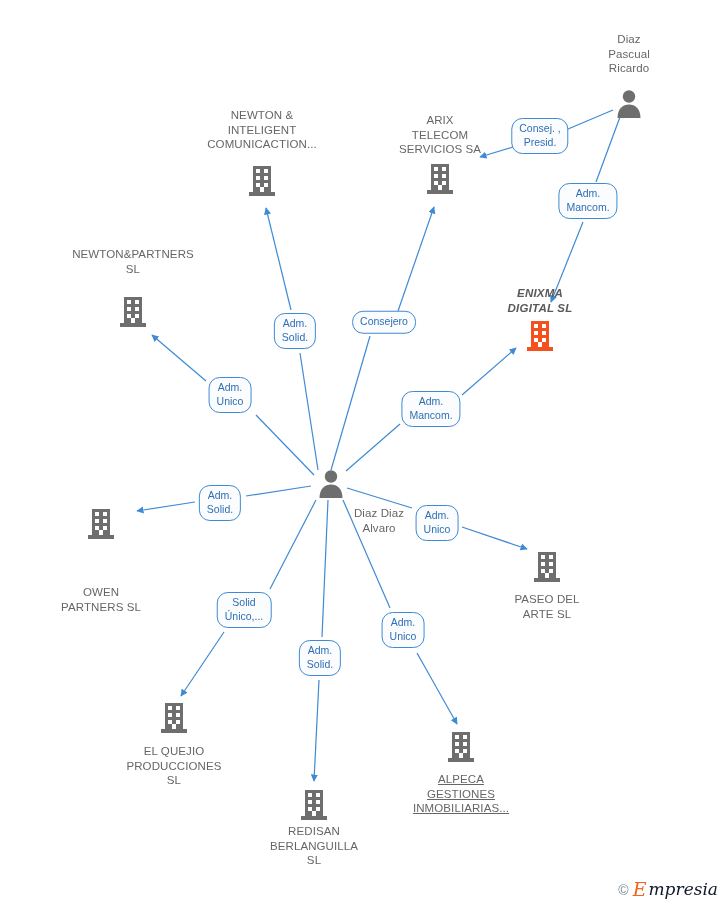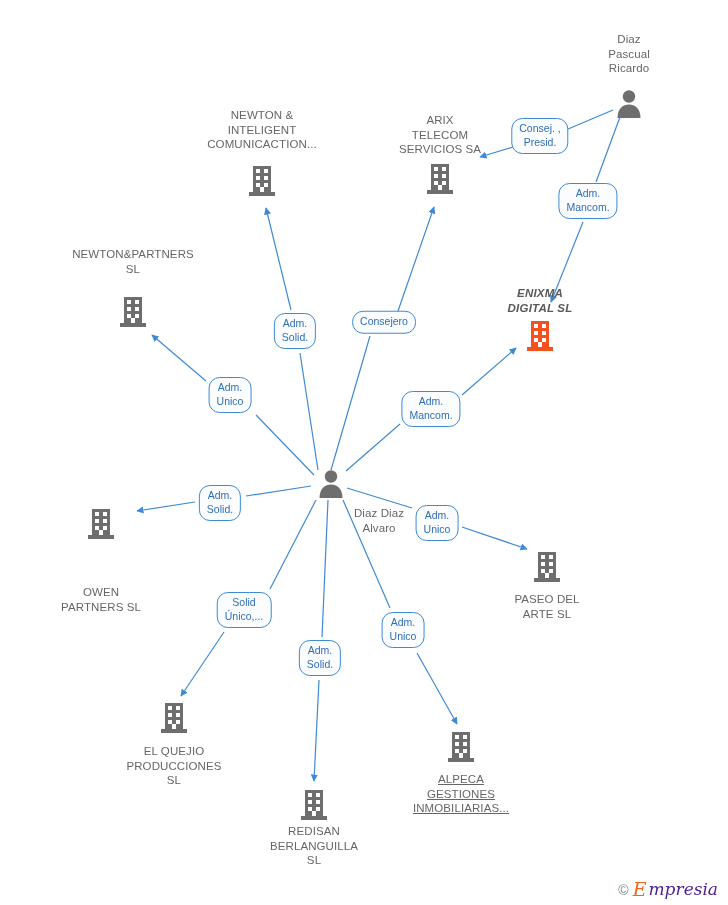--- a/index.html
+++ b/index.html
@@ -75,21 +75,21 @@
     font-size: 14px;
   }
   .wm-e {
     color: #f26522;
     font-family: "DejaVu Serif", serif;
     font-style: italic;
     font-size: 19px;
     line-height: 19px;
   }
   .wm-rest {
-    color: #4c1d95;
+    color: #0f172a;
     font-family: "DejaVu Serif", serif;
     font-style: italic;
     font-size: 17px;
     line-height: 17px;
     margin-left: -2px;
   }
 </style>
 </head>
 <body>
 

